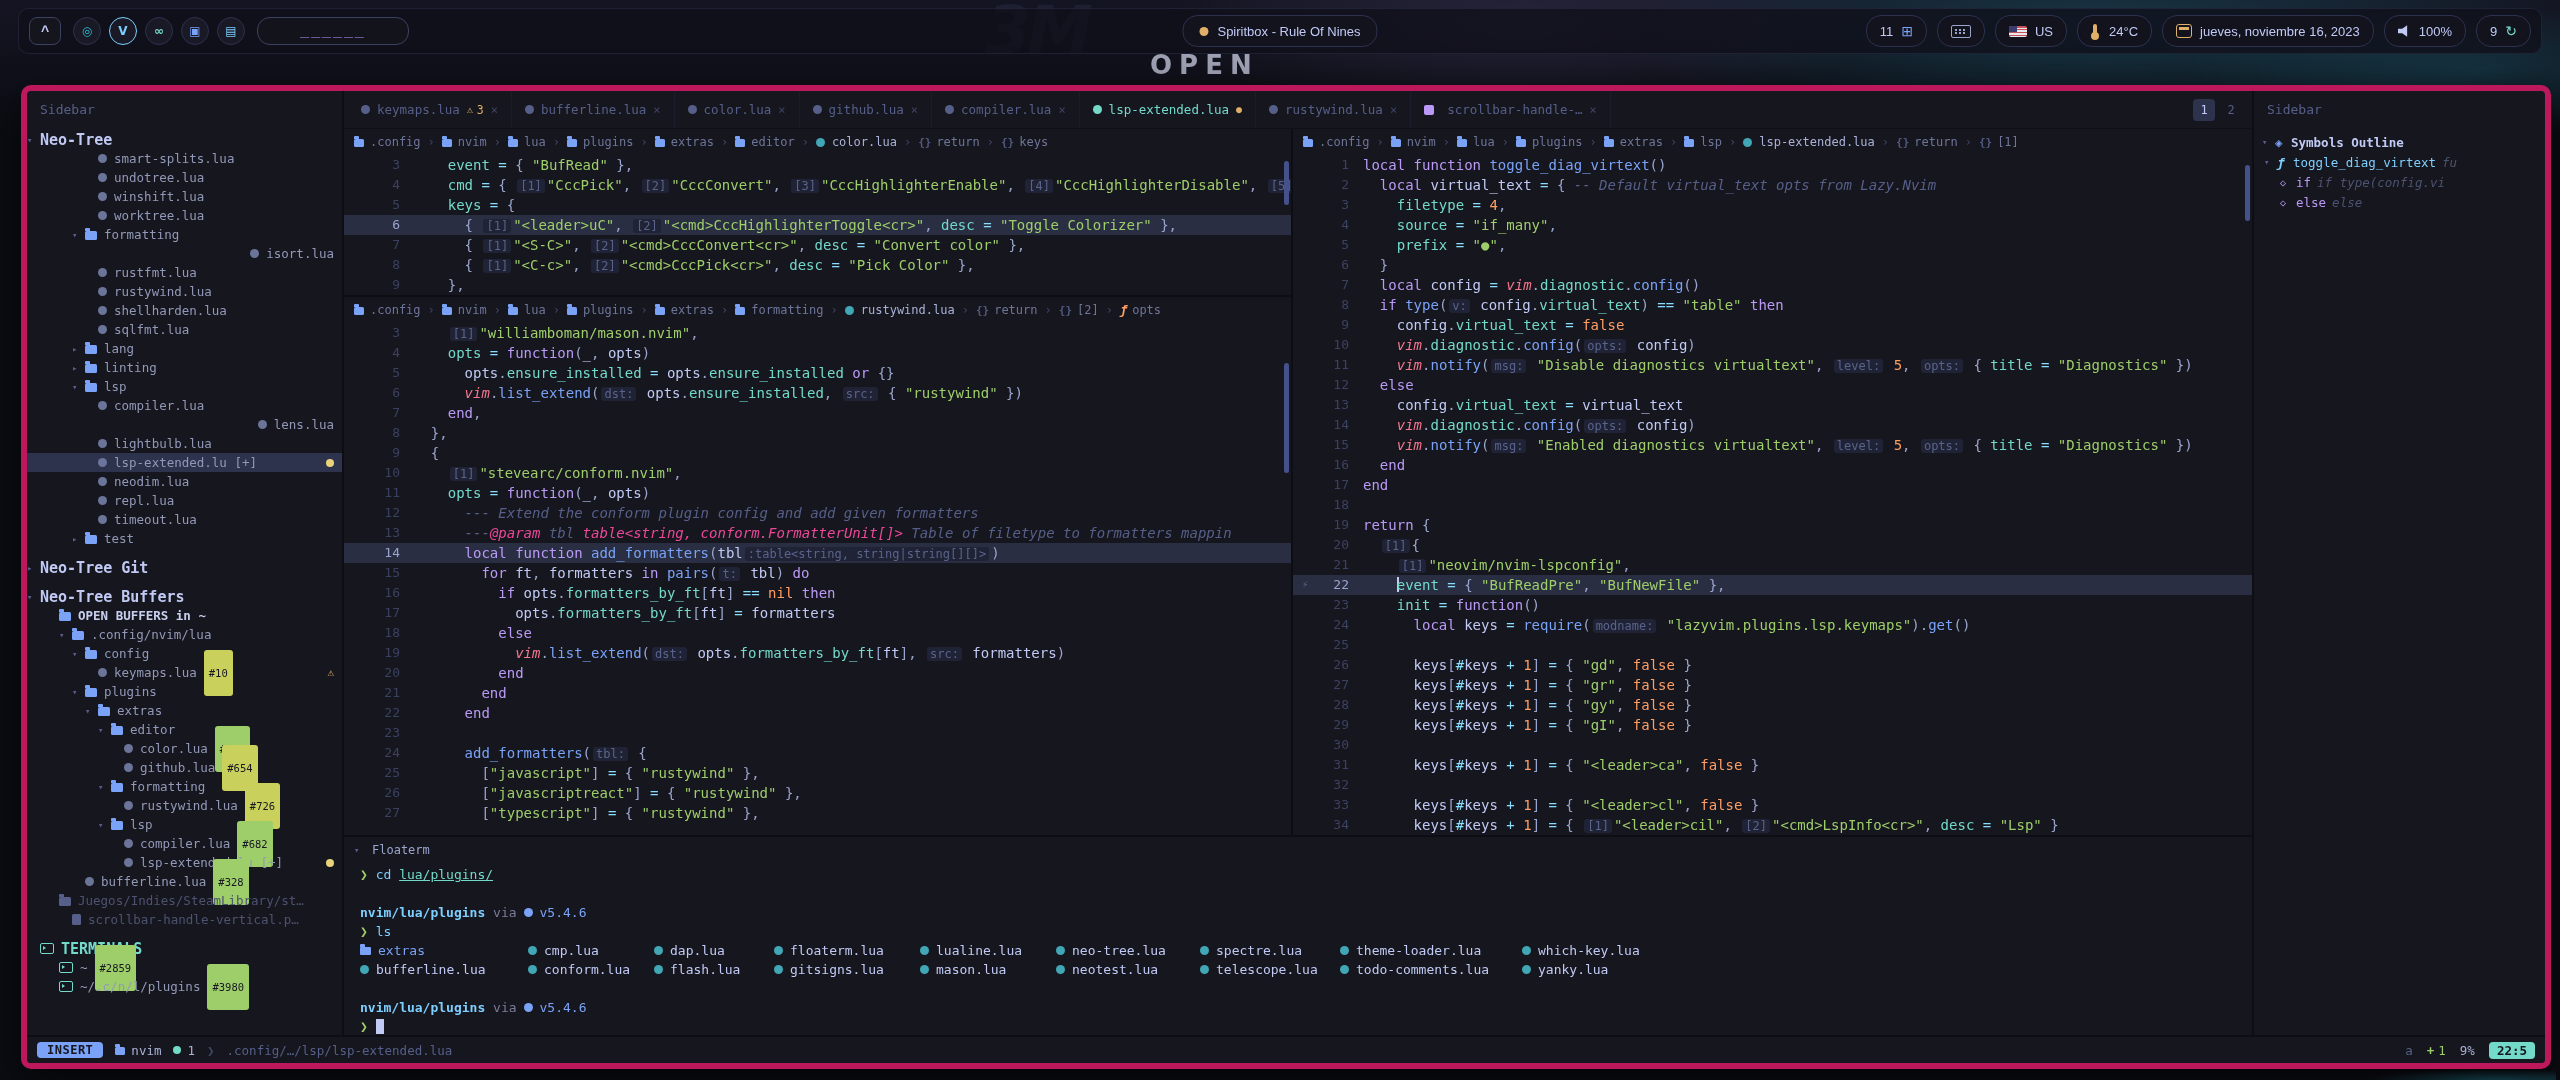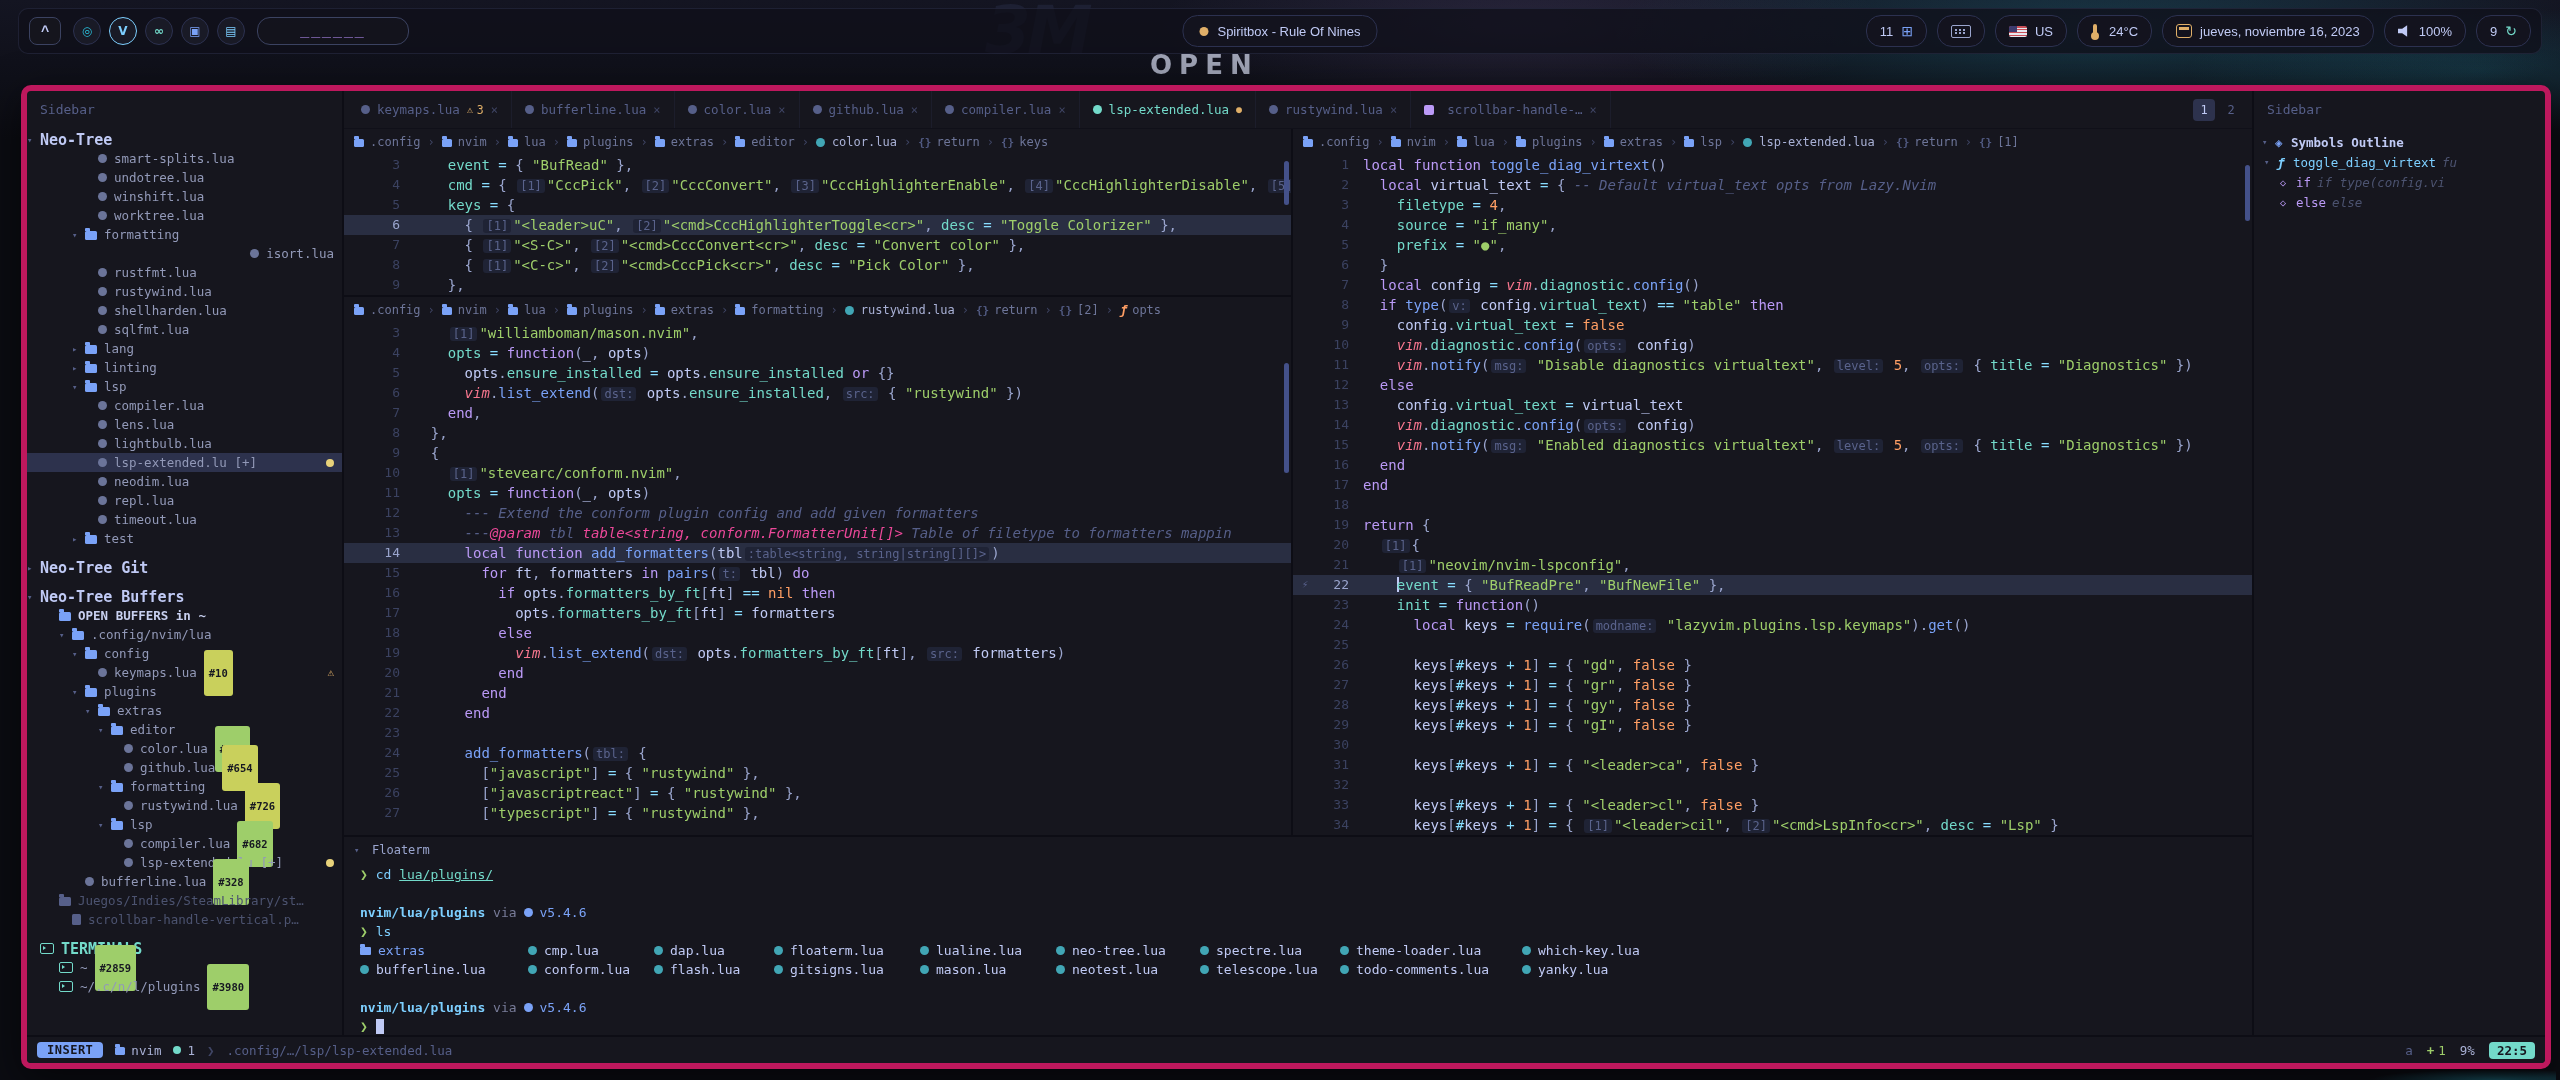--- a/index.html
+++ b/index.html
@@ -79,21 +79,21 @@
   .ic.doc{width:9px;height:11px;background:#565f89;border-radius:1.5px;margin-right:7px}
   .ic.tm{width:12px;height:9px;border:1.2px solid #73daca;border-radius:2px;margin-right:7px}
   .ic.tm::before{content:"";position:absolute;left:2px;top:1.5px;border-left:3px solid #73daca;
                  border-top:2px solid transparent;border-bottom:2px solid transparent}
   .ic.img{width:10px;height:10px;border-radius:2px;background:#bb9af7;margin-right:6px}
   .tlabel{white-space:nowrap;overflow:hidden;text-overflow:ellipsis}
   .tlabel.dim{color:#4c5370}
   .tlabel.strong{color:#c8d0f0;font-weight:600}
   .thdr .hlabel{color:#c0caf5;font-weight:700;font-size:15px}
   .thdr.term .hlabel{color:#73daca}
-  .badge{margin-left:7px;font-size:10.5px;font-weight:700;padding:17px 5px;border-radius:3px;flex-shrink:0}
+  .badge{margin-left:7px;font-size:10.5px;font-weight:400;padding:17px 5px;border-radius:3px;flex-shrink:0}
   .badge.g{background:#9ece6a;color:#171822}
   .badge.y{background:#c9d05c;color:#171822}
   .ricon{margin-left:auto;flex-shrink:0}
   .ricon.warn{color:#e0af68;font-size:11px}
   .ricon.bulb{width:8px;height:8px;border-radius:50%;background:#e8d27a}
 
   
   #nv-tabrow{height:37px;display:flex;align-items:stretch;border-bottom:1px solid #101019;padding-left:4px;flex-shrink:0}
   #tabs{display:flex;min-width:0;overflow:hidden}
   .tab{display:flex;align-items:center;gap:7px;padding:0 13px;color:#565f89;font-size:12.5px;
@@ -312,21 +312,21 @@
             <div class="trow" style="padding-left: 45px;">
               <span class="chev">▾</span>
               <span class="ic f"></span>
               <span class="tlabel">lsp</span>
             </div>
             <div class="trow" style="padding-left: 58px;">
               <span class="chev"></span>
               <span class="ic m"></span>
               <span class="tlabel">compiler.lua</span>
             </div>
-            <div class="trow" style="padding-left: 58px;">
+            <div class="trow" style="padding-left: 58px; justify-content: flex-end;">
               <span class="chev"></span>
               <span class="ic m"></span>
               <span class="tlabel">lens.lua</span>
             </div>
             <div class="trow" style="padding-left: 58px;">
               <span class="chev"></span>
               <span class="ic m"></span>
               <span class="tlabel">lightbulb.lua</span>
             </div>
             <div class="trow sel" style="padding-left: 58px;">

